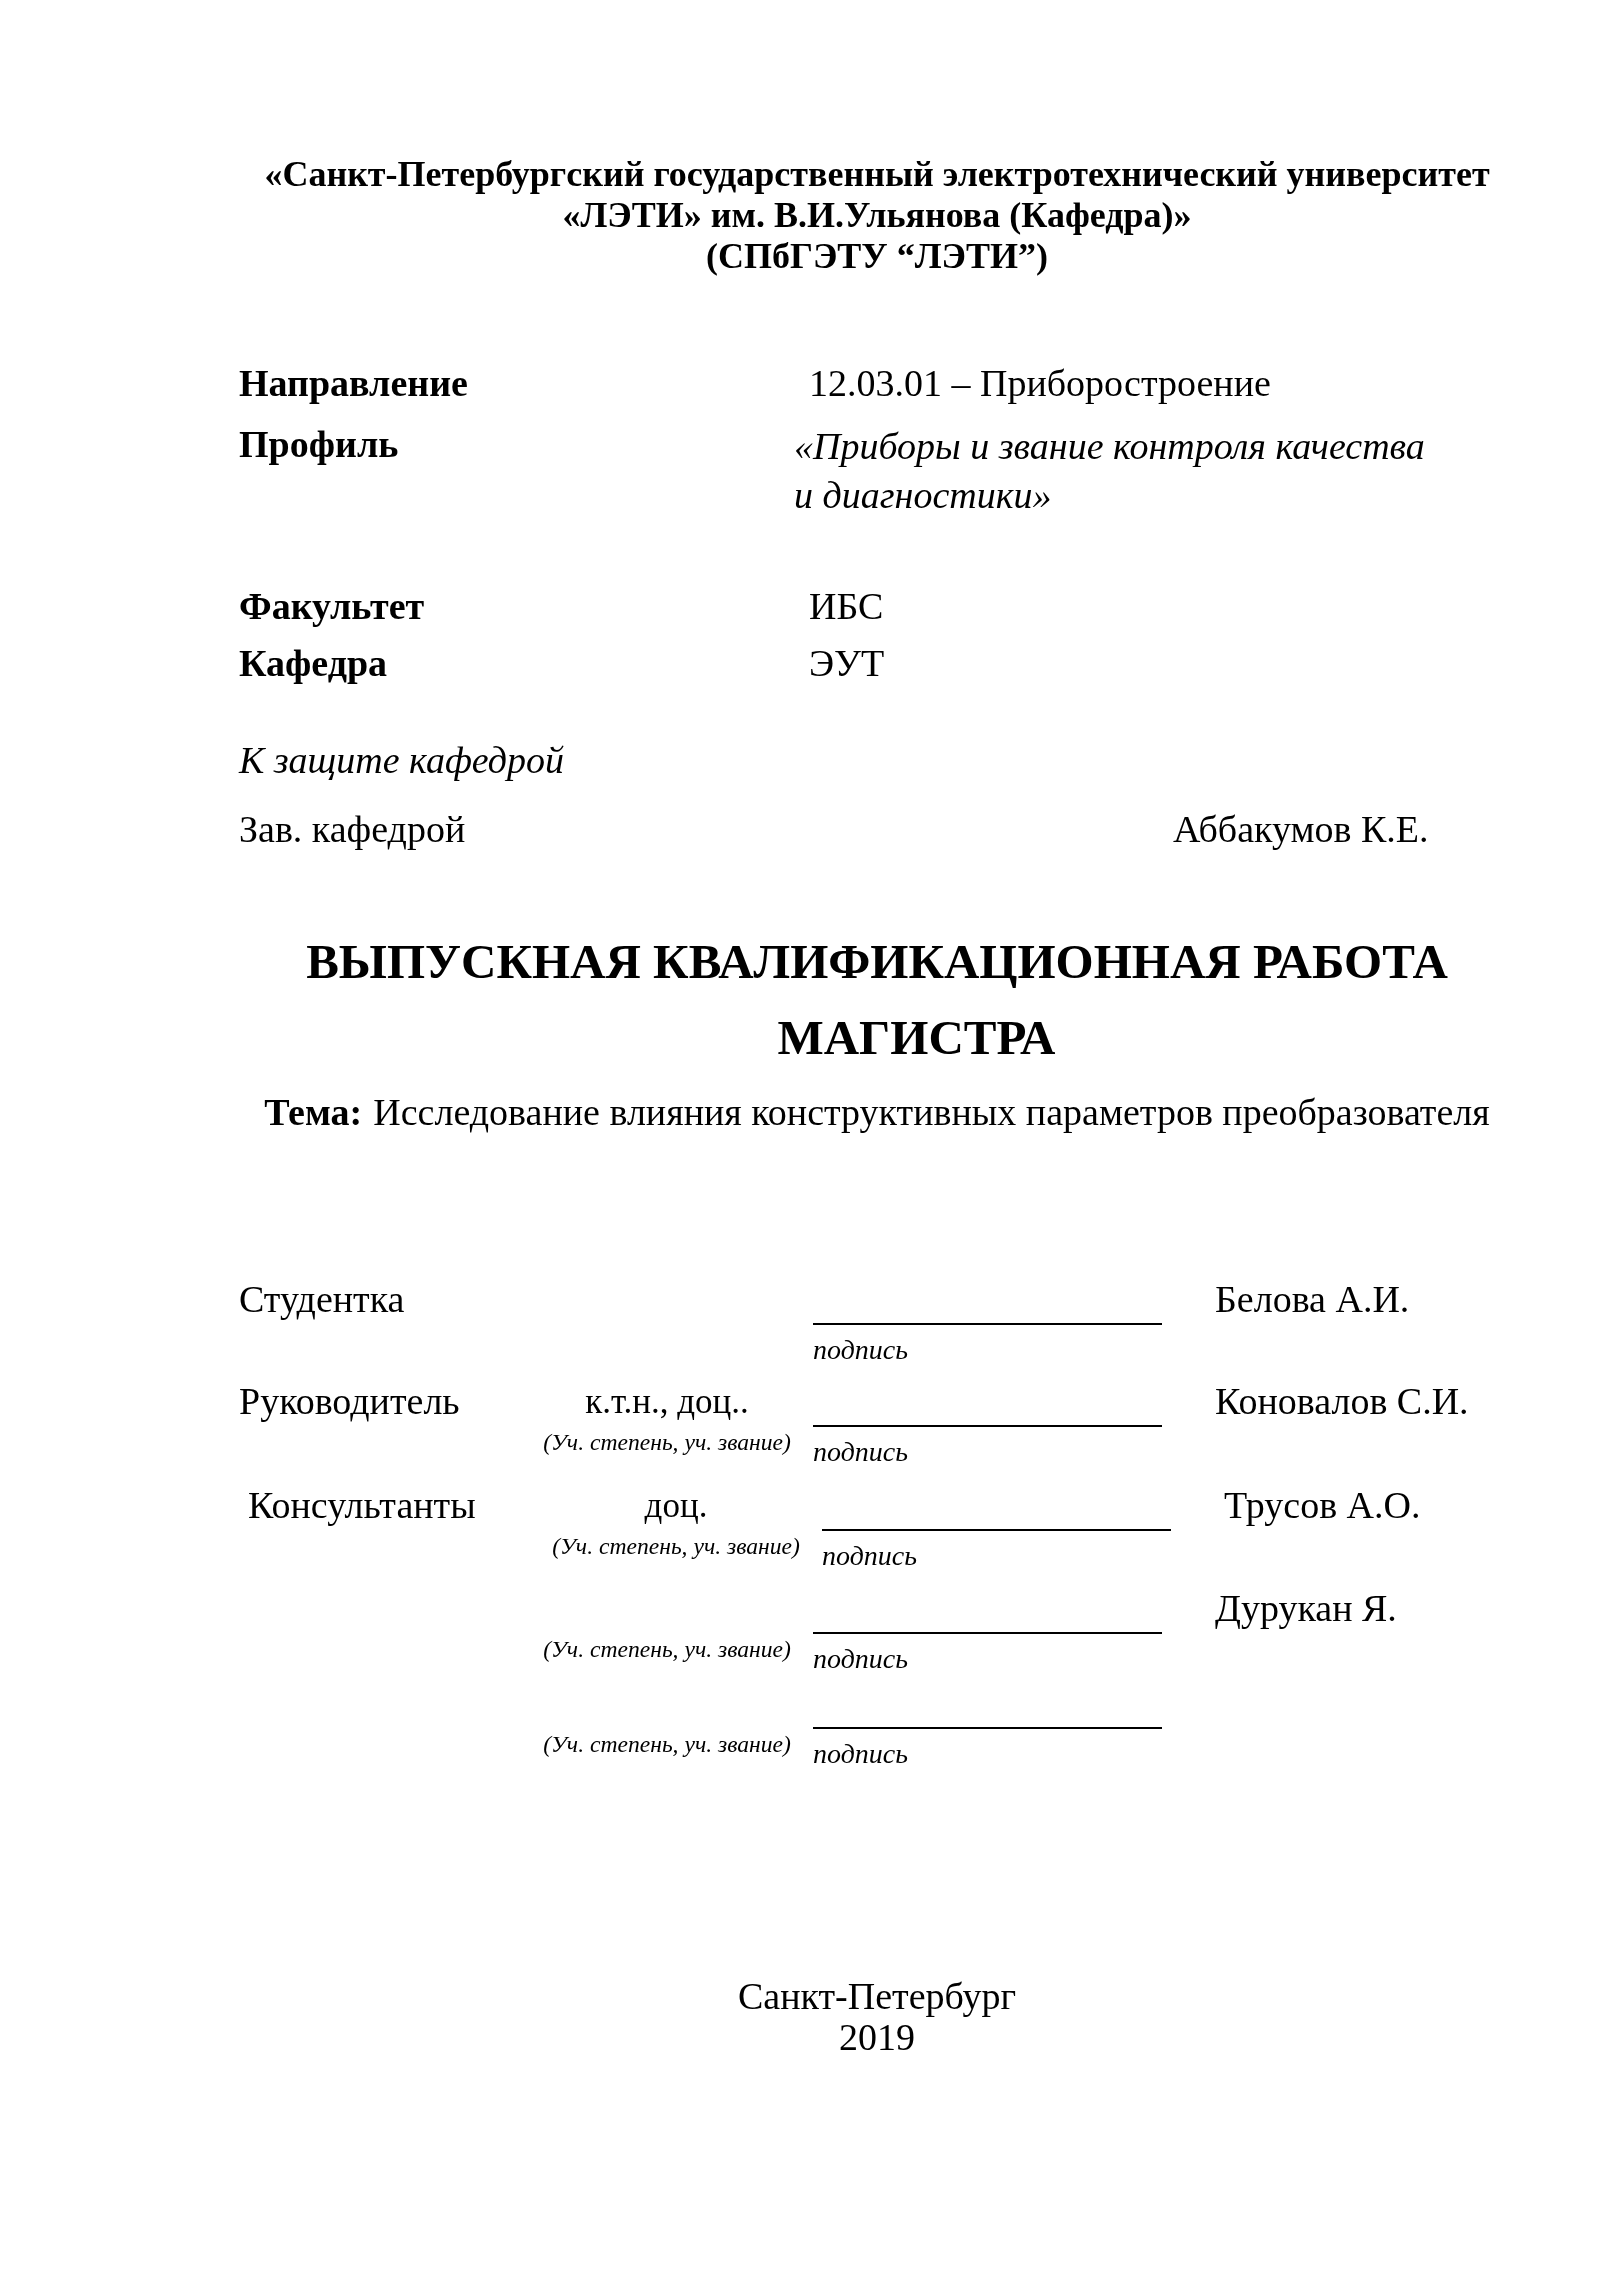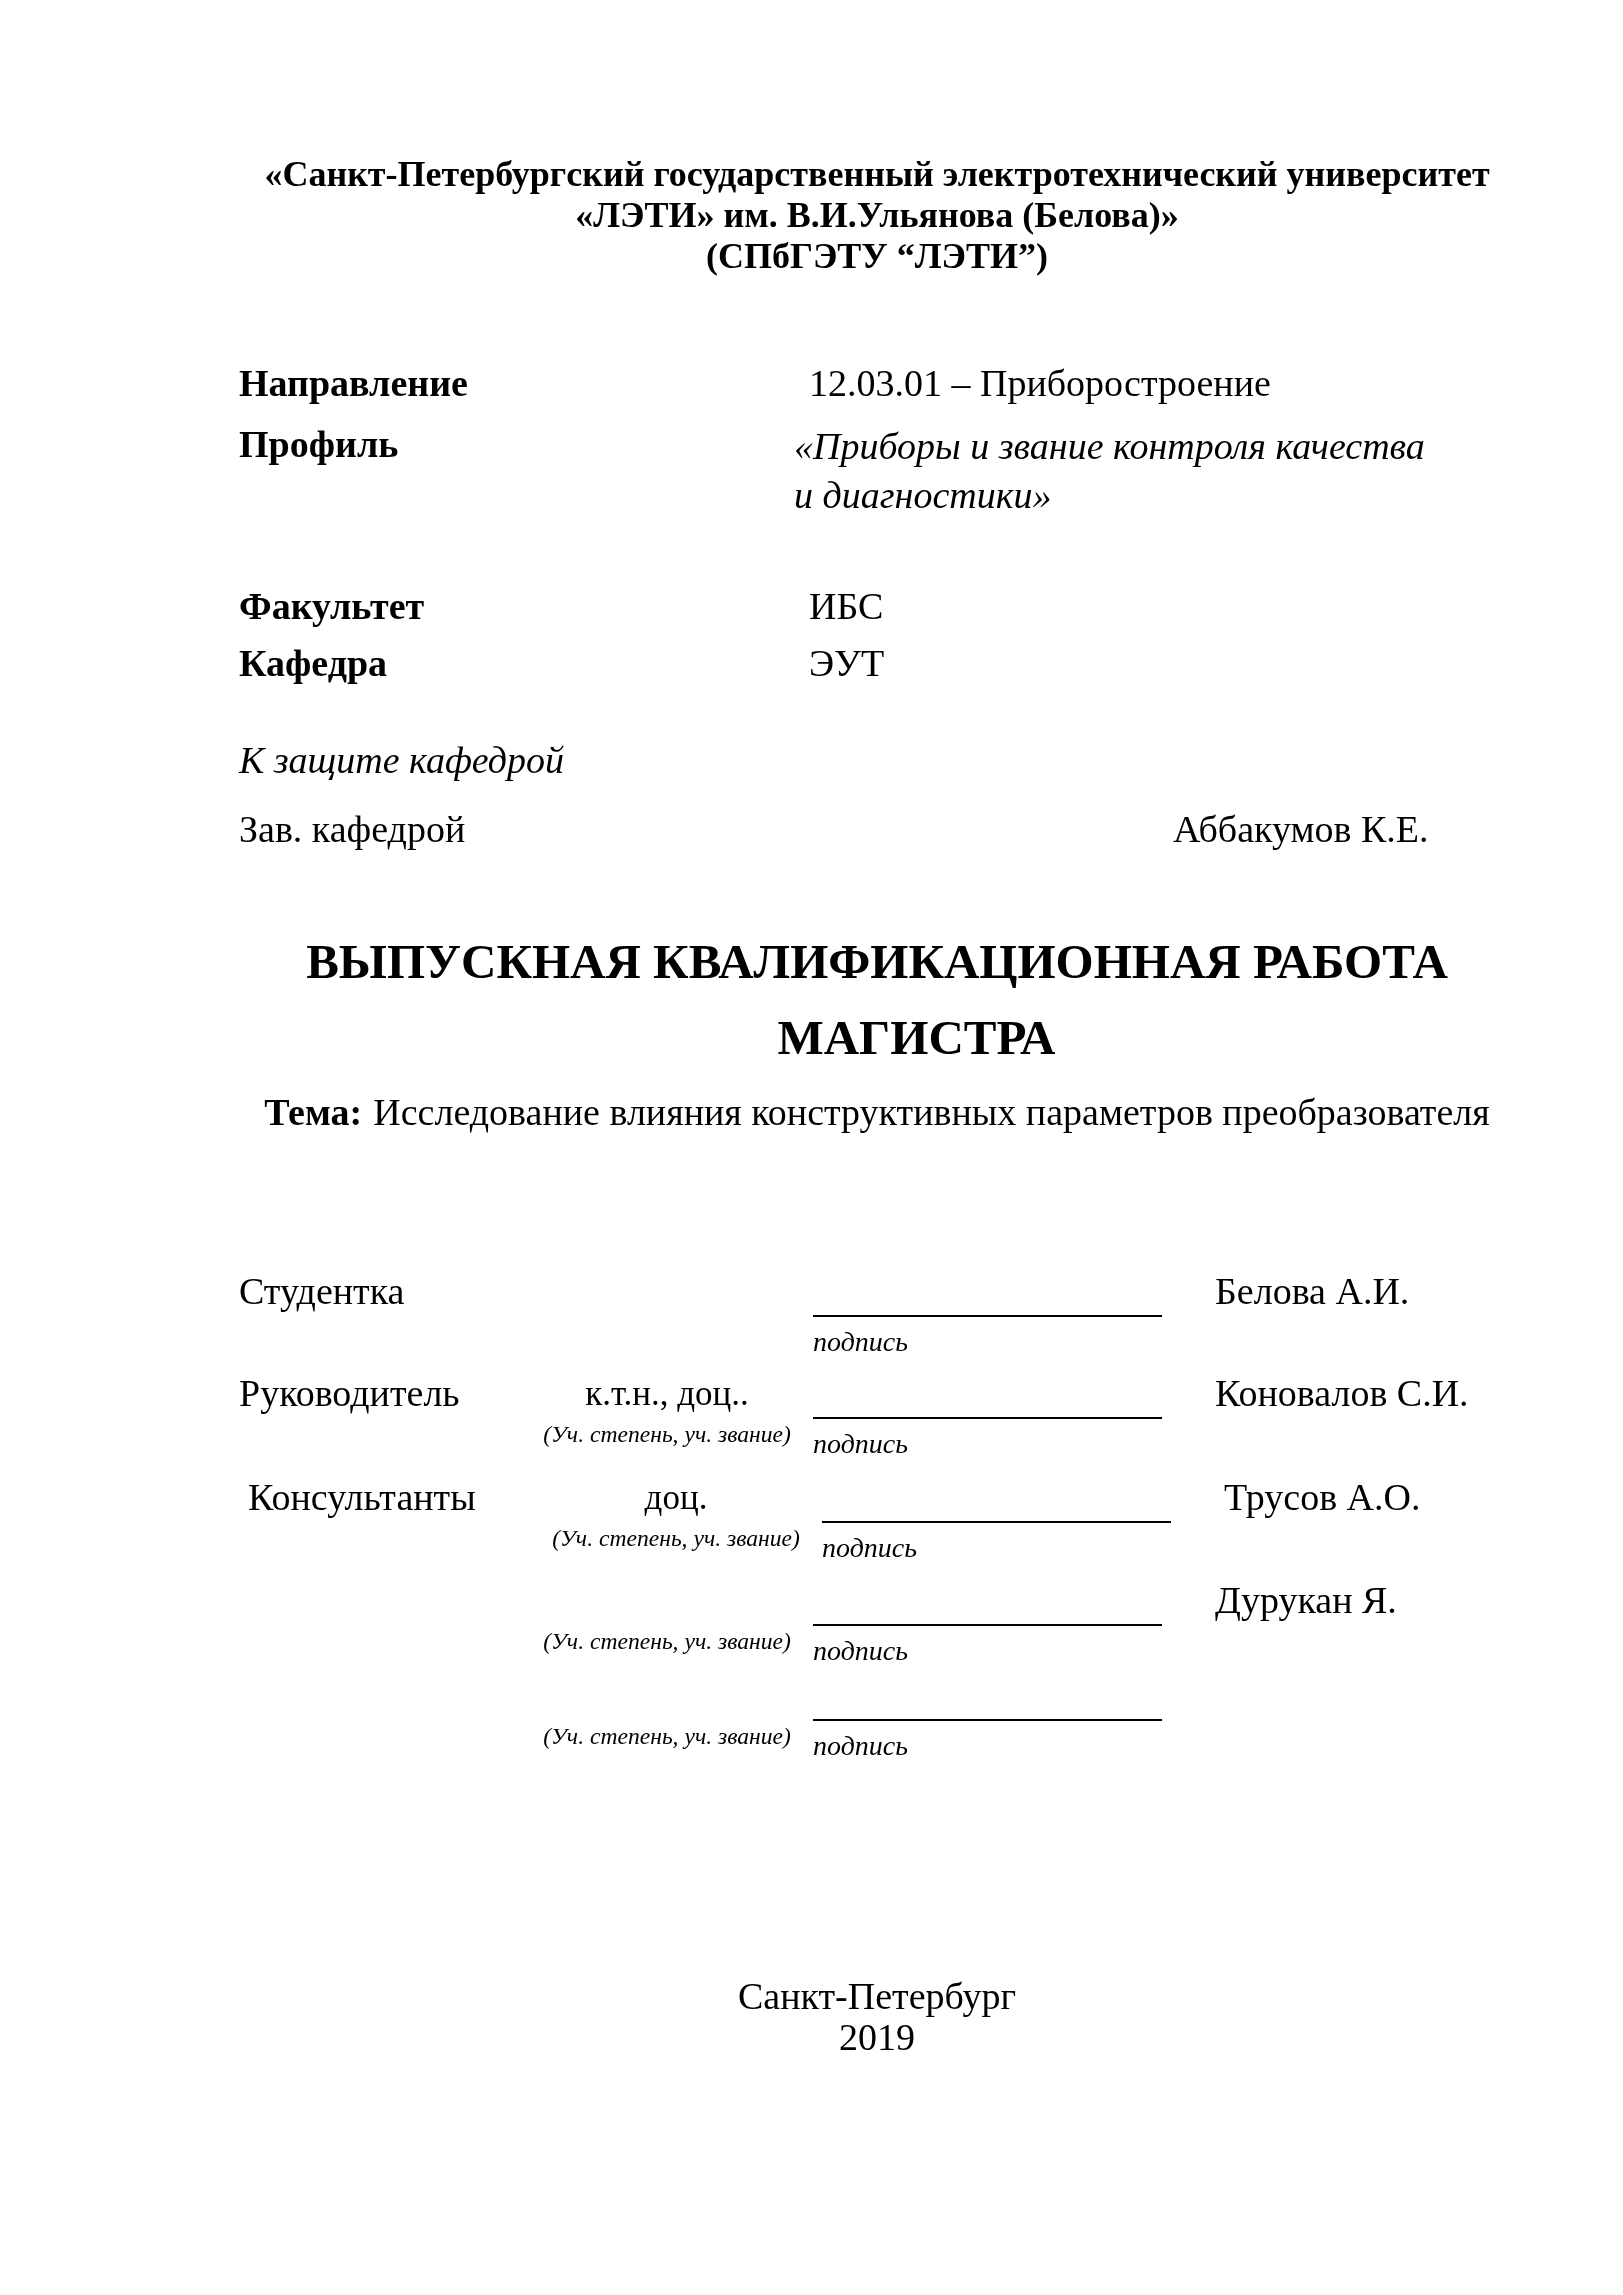--- a/index.html
+++ b/index.html
@@ -30,39 +30,39 @@
   .admission { left: 239px; top: 738px; font-size: 38px; font-style: italic; white-space: nowrap; }
   .head-label { left: 239px; top: 807px; font-size: 38px; white-space: nowrap; }
   .head-name { left: 1173px; top: 807px; font-size: 38px; white-space: nowrap; }
 
   .title-l1 { top: 933px; font-size: 49px; font-weight: bold; white-space: nowrap; }
   .title-l2 { top: 1009px; font-size: 49px; font-weight: bold; text-indent: 79px; }
 
   .theme { top: 1091px; font-size: 38px; line-height: 42px; }
   .theme-label { font-weight: bold; margin-right: 11px; }
 
-  .sig-rows { position: absolute; left: 0; top: 0; width: 1623px; height: 2238px; }
+  .sig-rows { position: absolute; left: 0; top: 8px; width: 1623px; height: 2238px; }
   .sig-row { position: absolute; left: 0; width: 1623px; height: 104px; }
   .sig-label { position: absolute; left: 239px; top: 0; font-size: 38px; white-space: nowrap; }
   .sig-degree { position: absolute; left: 514px; top: 3.1px; width: 306px; text-align: center; font-size: 35px; white-space: nowrap; }
   .sig-line { position: absolute; left: 813px; top: 46px; width: 349px; height: 0; border-top: 2.4px solid #000; }
   .sig-hint { position: absolute; left: 514px; top: 50px; width: 306px; text-align: center; font-size: 23.6px; font-style: italic; white-space: nowrap; }
   .sig-caption { position: absolute; left: 813px; top: 57px; width: 349px; text-align: left; font-size: 28px; font-style: italic; }
   .sig-name { position: absolute; left: 1215px; top: 0; font-size: 38px; white-space: nowrap; }
 
   .footer { top: 1976px; font-size: 38px; line-height: 41px; }
 </style>
 </head>
 <body>
 
 <div class="page">
 
   <div class="abs col center header">
     <div>«Санкт-Петербургский государственный электротехнический университет</div>
-    <div>«ЛЭТИ» им. В.И.Ульянова (Белова)»</div>
+    <div>«ЛЭТИ» им. В.И.Ульянова (Кафедра)»</div>
     <div>(СПбГЭТУ “ЛЭТИ”)</div>
   </div>
 
   <div class="abs row-label top-direction">Направление</div>
   <div class="abs row-value top-direction">12.03.01 – Приборостроение</div>
 
   <div class="abs row-label top-profile">Профиль</div>
   <div class="abs profile-value top-profile">
     <div>«Приборы и звание контроля качества</div>
     <div>и диагностики»</div>

